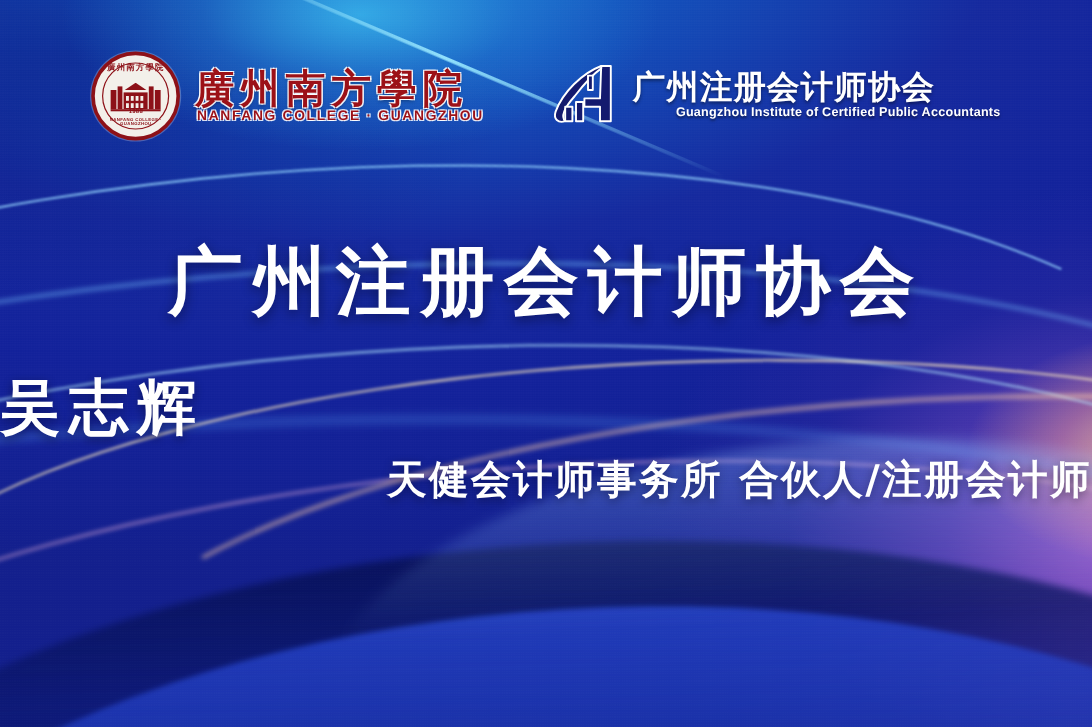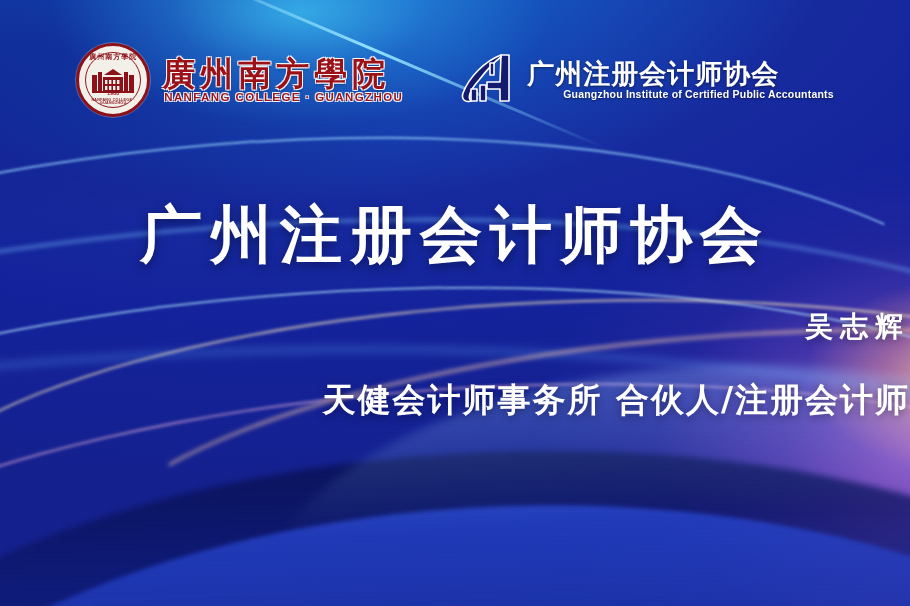--- a/index.html
+++ b/index.html
@@ -207,23 +207,23 @@
     position:absolute;left:0;right:0;top:202px;
     text-align:center;
     font-family:"DejaVu Serif","Liberation Serif",serif;
     font-size:62px;font-weight:700;color:#ffffff;
     letter-spacing:8px;line-height:1.08;
     text-shadow:0 3px 10px rgba(0,0,12,.42);
     white-space:nowrap;
   }
   .presenter{
     position:absolute;left:0;right:0;top:312px;
-    text-align:right;
+    text-align:left;
     font-family:"DejaVu Serif","Liberation Serif",serif;
-    font-size:28px;font-weight:700;color:#ffffff;
+    font-size:50px;font-weight:700;color:#ffffff;
     letter-spacing:7px;line-height:1.1;
     text-shadow:0 2px 8px rgba(0,0,12,.40);
   }
   .affiliation{
     position:absolute;left:0;right:0;top:382px;
     text-align:right;
     font-family:"DejaVu Serif","Liberation Serif",serif;
     font-size:33px;font-weight:700;color:#ffffff;
     letter-spacing:2px;line-height:1.1;
     text-shadow:0 2px 8px rgba(0,0,12,.40);

